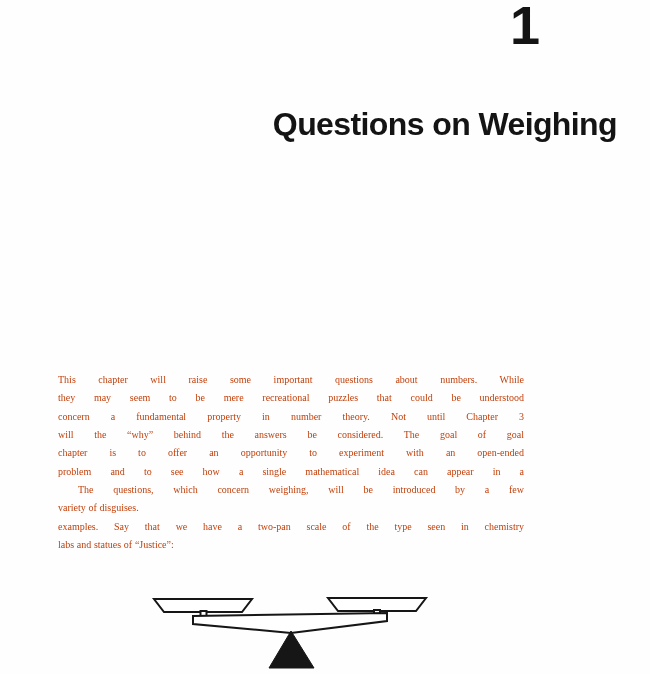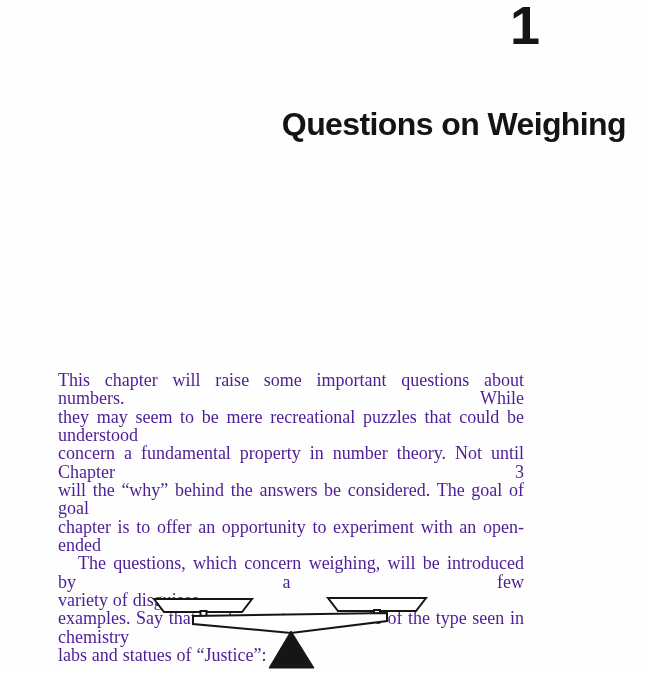--- a/index.html
+++ b/index.html
@@ -14,37 +14,37 @@
     position:absolute;
     top:-3px; right:110px;
     font-family:"Liberation Sans", sans-serif;
     font-weight:bold;
     font-size:54px;
     line-height:56px;
     color:#141414;
   }
   .chapter-title {
     position:absolute;
-    top:86px; right:24px;
+    top:86px; right:33px;
     font-family:"Liberation Sans", sans-serif;
     font-weight:bold;
     font-size:32px;
     line-height:34px;
     letter-spacing:-0.6px;
     color:#141414;
     white-space:nowrap;
   }
   .body-text {
     position:absolute;
     left:58px; top:371px;
     width:466px;
     font-family:"Liberation Serif", "DejaVu Serif", serif;
-    font-size:18px;
+    font-size:10px;
     line-height:18.35px;
-    color:#4c1d95;
+    color:#c2410c;
   }
   .line {
     text-align:justify;
     text-align-last:justify;
     word-spacing:0.02em;
   }
   .line.last { text-align-last:left; }
   .line.indent { text-indent:20px; }
   .scale-figure {
     position:absolute;
@@ -62,20 +62,21 @@
   <div class="chapter-number">1</div>
 
   <h1 class="chapter-title">Questions on Weighing</h1>
 
   <div class="body-text">
     <div class="line">This chapter will raise some important questions about numbers. While</div>
     <div class="line">they may seem to be mere recreational puzzles that could be understood</div>
     <div class="line">concern a fundamental property in number theory. Not until Chapter 3</div>
     <div class="line">will the “why” behind the answers be considered. The goal of goal</div>
     <div class="line">chapter is to offer an opportunity to experiment with an open-ended</div>
+    <div class="line">problem and to see how a single mathematical idea can appear in a</div>
     <div class="line indent">The questions, which concern weighing, will be introduced by a few</div>
     <div class="line last">variety of disguises.</div>
     <div class="line">examples. Say that we have a two-pan scale of the type seen in chemistry</div>
     <div class="line last">labs and statues of “Justice”:</div>
   </div>
 
   <svg class="scale-figure" viewBox="140 584 310 90" xmlns="http://www.w3.org/2000/svg" aria-hidden="true">
 
     <polygon class="outline" points="154,599 252,599 242,612 164,612"></polygon>
 

